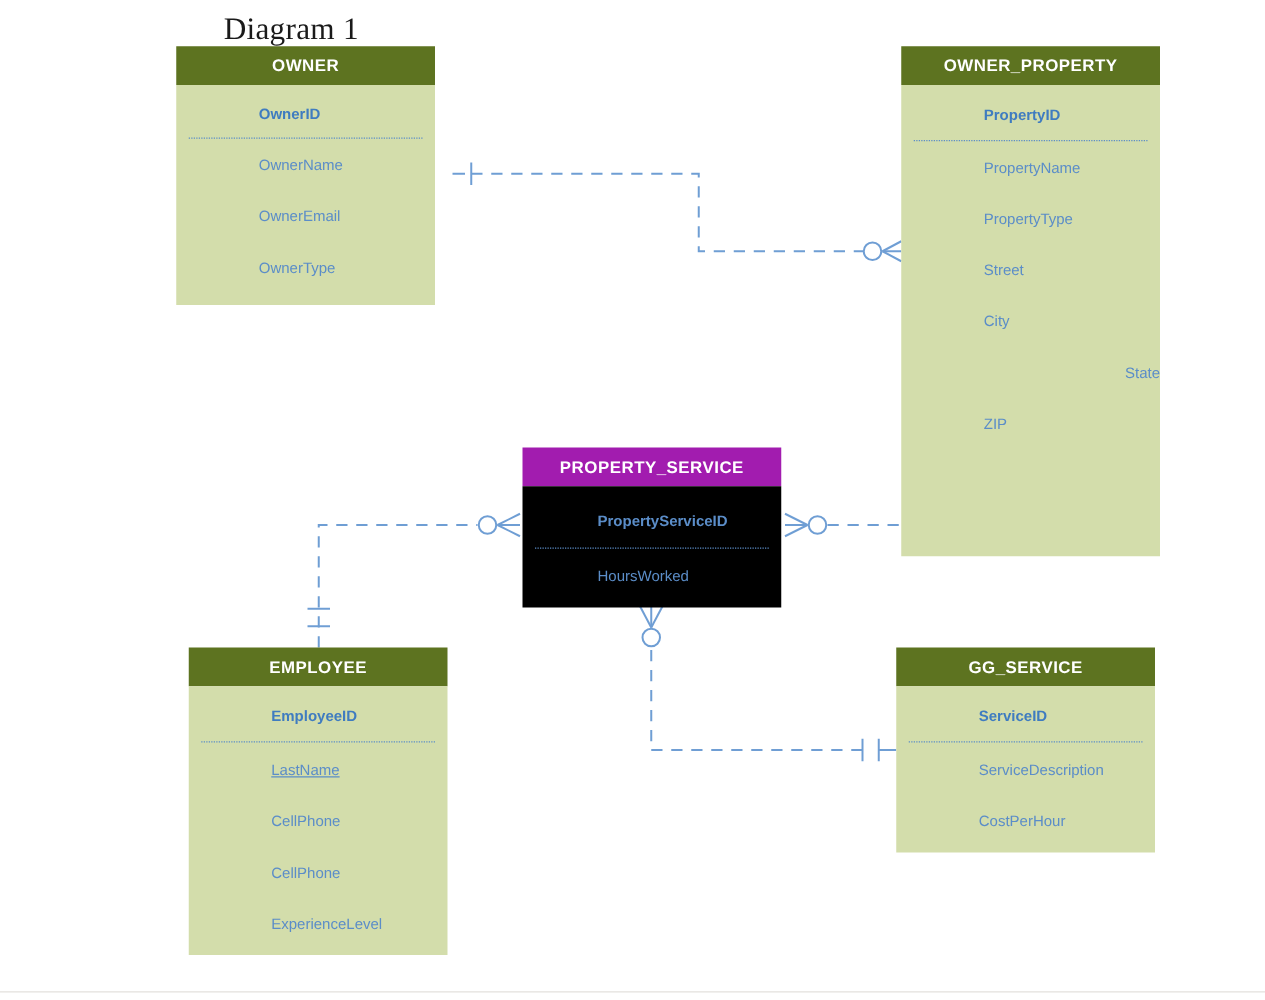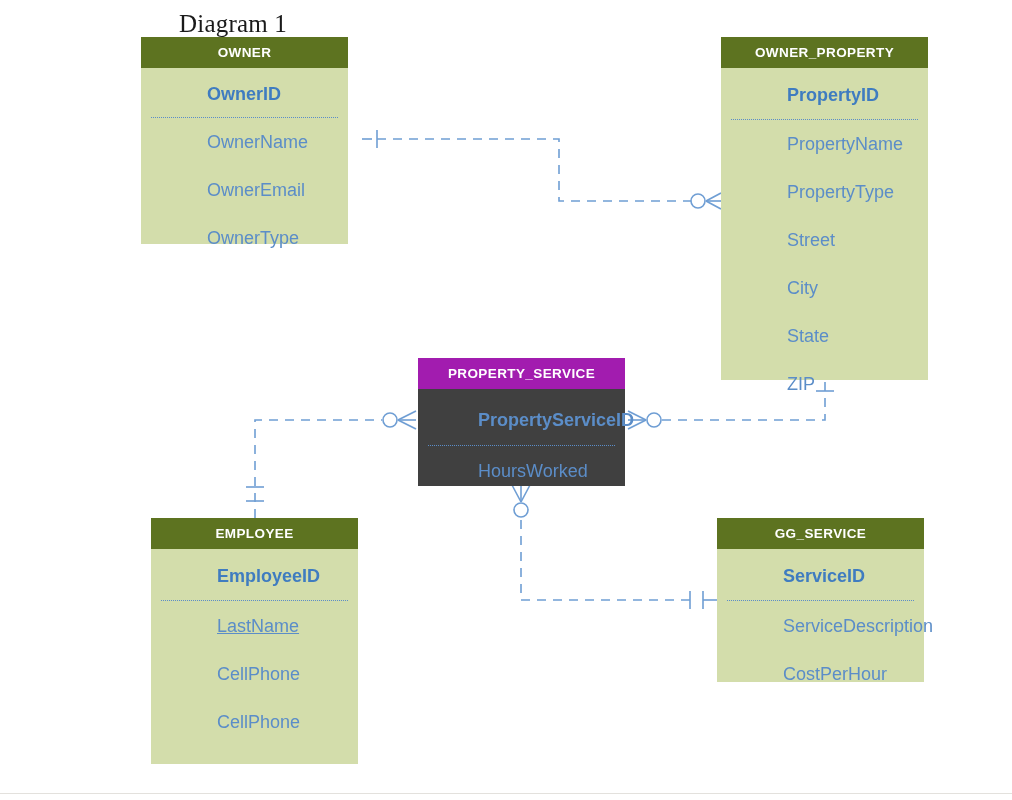--- a/index.html
+++ b/index.html
@@ -50,41 +50,41 @@
     font-size: 13.5px;
     letter-spacing: 0.4px;
   }
   .entity-body {
     box-sizing: border-box;
     padding-top: 2px;
   }
   .attr {
     box-sizing: border-box;
     padding-left: 66px;
-    font-size: 18px;
+    font-size: 12px;
     color: #5b8dc8;
     white-space: nowrap;
   }
   .attr.pk {
     font-weight: bold;
     color: #3f7cc0;
   }
   .pk-divider {
     border-bottom: 1px dotted #5b8dc8;
     margin: 0 10px;
     height: 0;
   }
 
   
   .entity.green > .entity-header { background: #5d7320; }
   .entity.green > .entity-body   { background: #d3ddab; }
 
   
   .entity.orange > .entity-header { background: #a21caf; }
-  .entity.orange > .entity-body   { background: #404040; }
+  .entity.orange > .entity-body   { background: #000000; }
   .entity.orange .attr            { color: #5b8dc8; }
   .entity.orange .pk-divider      { border-bottom-color: #5b8dc8; }
 
   
   #rel-layer {
     position: absolute;
     left: 0; top: 0;
     width: 1012px;
     height: 800px;
     pointer-events: none;
@@ -176,28 +176,28 @@
       <div class="attr pk" style="padding-top:14px; padding-bottom:12px;">OwnerID</div>
       <div class="pk-divider"></div>
       <div class="attr" style="padding-top:14px;">OwnerName</div>
       <div class="attr" style="padding-top:27px;">OwnerEmail</div>
       <div class="attr" style="padding-top:27px;">OwnerType</div>
     </div>
   </div>
 
   <div class="entity green" style="left:721px; top:37px; width:207px;">
     <div class="entity-header">OWNER_PROPERTY</div>
-    <div class="entity-body" style="height:312px;">
+    <div class="entity-body" style="height:377px;">
       <div class="attr pk" style="padding-top:15px; padding-bottom:13px;">PropertyID</div>
       <div class="pk-divider"></div>
       <div class="attr" style="padding-top:14px;">PropertyName</div>
       <div class="attr" style="padding-top:27px;">PropertyType</div>
       <div class="attr" style="padding-top:27px;">Street</div>
       <div class="attr" style="padding-top:27px;">City</div>
-      <div class="attr" style="padding-top:27px;">State</div>
+      <div class="attr" style="padding-top:27px;text-align:right;">State</div>
       <div class="attr" style="padding-top:27px;">ZIP</div>
     </div>
   </div>
 
   <div class="entity orange" style="left:418px; top:358px; width:207px;">
     <div class="entity-header">PROPERTY_SERVICE</div>
     <div class="entity-body" style="height:97px;">
       <div class="attr pk" style="padding-top:19px; padding-bottom:14px; padding-left:60px;">PropertyServiceID</div>
       <div class="pk-divider"></div>
       <div class="attr" style="padding-top:15px; padding-left:60px;">HoursWorked</div>
@@ -205,20 +205,21 @@
   </div>
 
   <div class="entity green" style="left:151px; top:518px; width:207px;">
     <div class="entity-header">EMPLOYEE</div>
     <div class="entity-body" style="height:215px;">
       <div class="attr pk" style="padding-top:15px; padding-bottom:13px;">EmployeeID</div>
       <div class="pk-divider"></div>
       <div class="attr" style="padding-top:15px;text-decoration:underline;">LastName</div>
       <div class="attr" style="padding-top:27px;">CellPhone</div>
       <div class="attr" style="padding-top:27px;">CellPhone</div>
+      <div class="attr" style="padding-top:27px;">ExperienceLevel</div>
     </div>
   </div>
 
   <div class="entity green" style="left:717px; top:518px; width:207px;">
     <div class="entity-header">GG_SERVICE</div>
     <div class="entity-body" style="height:133px;">
       <div class="attr pk" style="padding-top:15px; padding-bottom:13px;">ServiceID</div>
       <div class="pk-divider"></div>
       <div class="attr" style="padding-top:15px;">ServiceDescription</div>
       <div class="attr" style="padding-top:27px;">CostPerHour</div>

